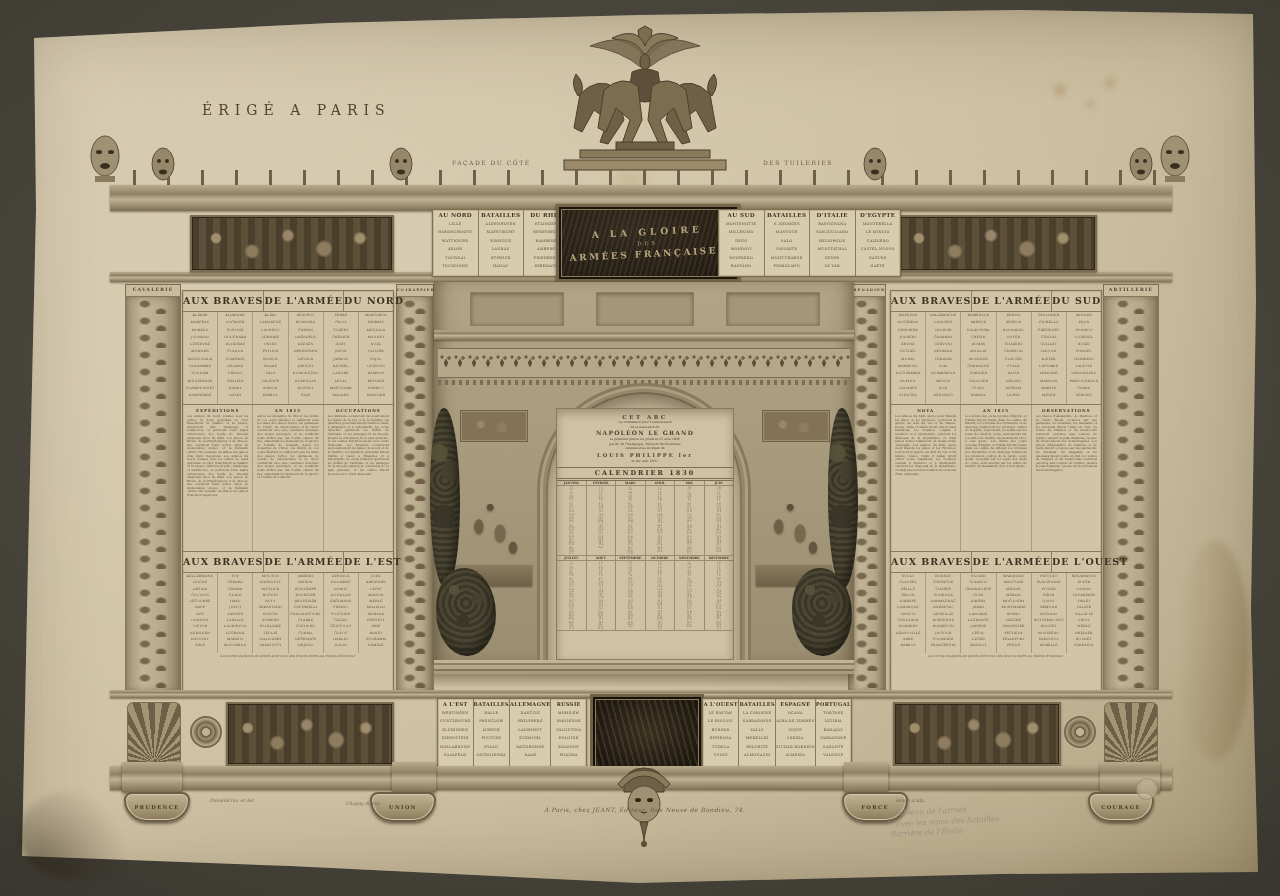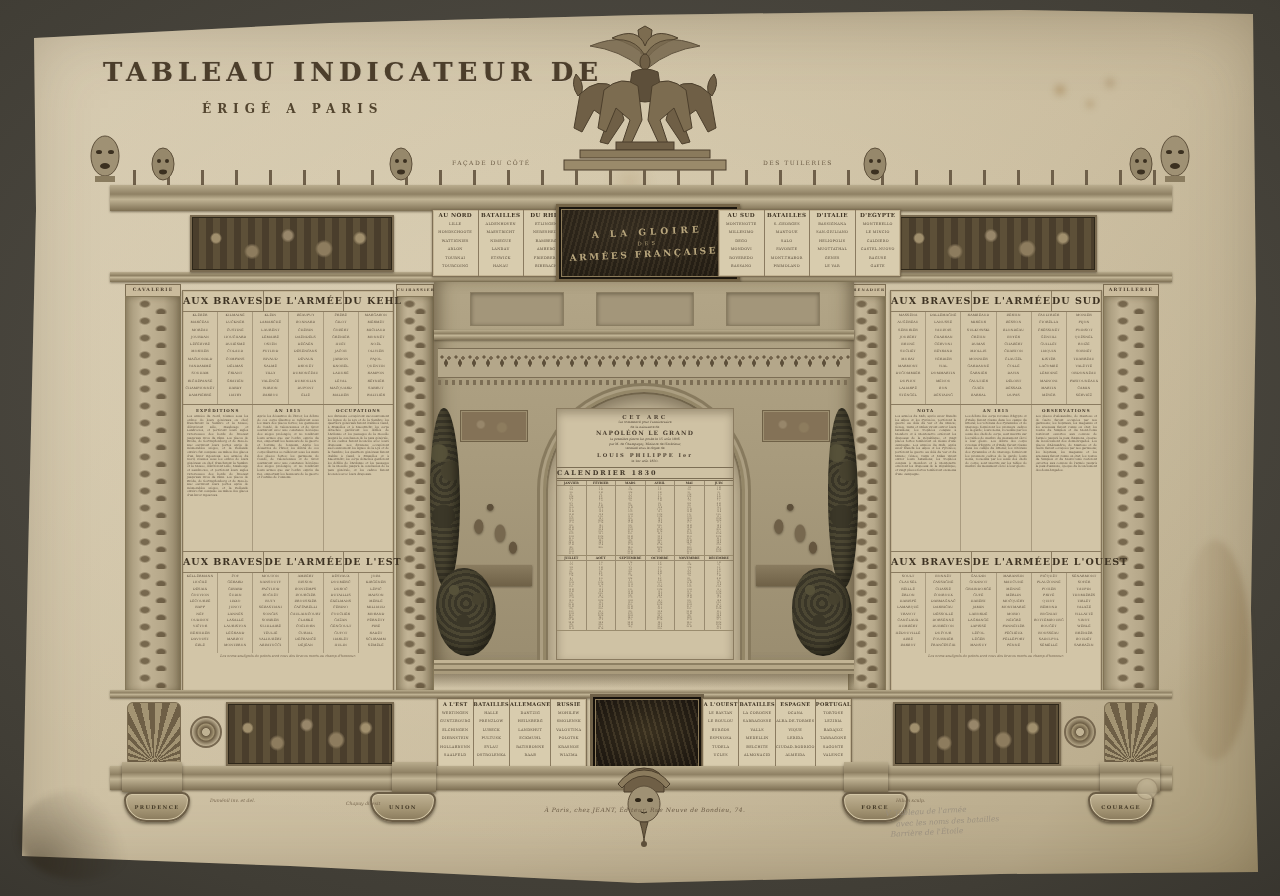--- a/index.html
+++ b/index.html
@@ -13,21 +13,21 @@
     background:
       radial-gradient(95% 80% at 45% 40%, rgba(255,250,230,.20), rgba(0,0,0,0) 70%),
       linear-gradient(128deg, #d6cab0 0%, #cfc2a5 35%, #c9bb9d 60%, #bcae8f 85%, #a2936f 100%);
   }
   #paper::after{content:"";position:absolute;inset:0;pointer-events:none;
     box-shadow:inset 0 0 90px rgba(70,55,30,.45), inset 0 0 18px rgba(60,45,25,.35);}
   .stain{position:absolute;border-radius:50%;filter:blur(3px);pointer-events:none;}
   
   .title-main{font-weight:bold;font-size:26px;letter-spacing:5px;color:#4c3e2b;
     text-shadow:0 1px 0 rgba(255,255,255,.22), 0 0 1px rgba(60,45,25,.5);white-space:nowrap;}
-  .title-sub{font-weight:bold;font-size:12px;letter-spacing:6px;color:#53452f;white-space:nowrap;}
+  .title-sub{font-weight:normal;font-size:14px;letter-spacing:6px;color:#53452f;white-space:nowrap;}
   .facade-label{font-size:6px;letter-spacing:1.5px;color:#6a5a43;white-space:nowrap;}
   
   .molding{background:linear-gradient(180deg,#b9ac8d 0%,#8f8164 35%,#c0b394 55%,#7e7054 100%);
     box-shadow:0 1px 2px rgba(50,40,22,.5);}
   .spikes{background:repeating-linear-gradient(90deg, rgba(0,0,0,0) 0 13px, #6f604a 13px 16px, rgba(0,0,0,0) 16px 34px);}
   .relief{background:
      radial-gradient(circle at 12% 40%, #a08f6d 4px, rgba(0,0,0,0) 6px),
      radial-gradient(circle at 30% 65%, #8d7c5e 5px, rgba(0,0,0,0) 8px),
      radial-gradient(circle at 48% 35%, #97866a 4px, rgba(0,0,0,0) 7px),
      radial-gradient(circle at 66% 60%, #8d7c5e 6px, rgba(0,0,0,0) 9px),
@@ -95,21 +95,21 @@
     background-size:14px 24px;border-top:1px solid #7c6e55;border-bottom:1px solid #7c6e55;}
   .dentils{background:repeating-linear-gradient(90deg,#7c6e55 0 3px, rgba(0,0,0,0) 3px 7px);}
   #arch-opening{border-radius:100px 100px 0 0;background:#c9bc9e;
     box-shadow:0 0 0 3px #948768, 0 0 0 6px #ab9e81, 0 0 0 9px #877a5e, inset 0 10px 18px rgba(55,44,26,.5), inset 0 0 0 2px #9b8e70;}
   #inner-wall{background:#cfc2a4;border:1px solid #8a7b60;box-shadow:inset 0 4px 10px rgba(60,48,28,.35);}
   .insc{text-align:center;color:#4e4233;white-space:nowrap;}
   .insc-arc{font-size:5.5px;letter-spacing:2.5px;font-weight:bold;}
   .insc-s{font-size:3.1px;line-height:4.6px;}
   .insc-nap{font-size:6px;font-weight:bold;letter-spacing:1.2px;line-height:8px;}
   .insc-lp{font-size:5.2px;font-weight:bold;letter-spacing:2px;line-height:8px;}
-  .cal-title{font-size:6.5px;font-weight:bold;letter-spacing:2px;color:#43382a;
+  .cal-title{font-size:6.5px;font-weight:bold;letter-spacing:2px;text-align:center;color:#43382a;
     border-top:1px solid #7c6e55;border-bottom:3px double #7c6e55;line-height:10px;}
   .cal-block{display:flex;border-bottom:1px solid #9a8c6e;}
   .cal-col{flex:1;border-left:.5px solid rgba(110,95,70,.55);}
   .cal-col:first-child{border-left:none;}
   .cal-m{font-size:3px;font-weight:bold;text-align:center;color:#43382a;line-height:4.6px;border-bottom:.5px solid rgba(110,95,70,.55);white-space:nowrap;}
   .cal-days div{font-size:2.05px;line-height:2.2px;text-align:center;color:#5a4c3b;white-space:nowrap;}
   .tree{border-radius:46% 54% 48% 52%;
     background:
       radial-gradient(circle at 30% 25%, #565139 6%, rgba(0,0,0,0) 7%),
       radial-gradient(circle at 70% 35%, #47422f 8%, rgba(0,0,0,0) 9%),
@@ -149,21 +149,20 @@
 <div id="stage">
 
   <div id="paper"></div>
 
   <div class="stain abs" style="left:1030px;top:62px;width:100px;height:70px;background:radial-gradient(circle at 30% 40%, rgba(140,95,35,.30) 4%, rgba(0,0,0,0) 9%),radial-gradient(circle at 60% 60%, rgba(140,95,35,.25) 3%, rgba(0,0,0,0) 8%),radial-gradient(circle at 80% 30%, rgba(120,80,30,.22) 3%, rgba(0,0,0,0) 7%);"></div>
   <div class="stain abs" style="left:920px;top:590px;width:70px;height:60px;background:radial-gradient(circle, rgba(150,110,40,.22), rgba(0,0,0,0) 70%);"></div>
   <div class="stain abs" style="left:1180px;top:540px;width:70px;height:220px;background:linear-gradient(90deg, rgba(0,0,0,0), rgba(100,70,30,.25));"></div>
   <div class="stain abs" style="left:600px;top:165px;width:60px;height:34px;background:radial-gradient(circle, rgba(130,95,40,.15), rgba(0,0,0,0) 70%);"></div>
   <div class="stain abs" style="left:18px;top:790px;width:120px;height:90px;background:radial-gradient(circle at 20% 80%, rgba(40,30,15,.4), rgba(0,0,0,0) 70%);"></div>
 
-  <div class="abs title-main" style="left:103px;top:57px;">TABLEAU INDICATEUR DE</div>
   <div class="abs title-sub" style="left:202px;top:102px;">ÉRIGÉ A PARIS</div>
   <div class="abs facade-label" style="left:452px;top:159px;">FAÇADE DU CÔTÉ</div>
   <div class="abs facade-label" style="left:763px;top:159px;">DES TUILERIES</div>
 
   <div class="abs" style="left:520px;top:24px;width:250px;height:156px;">
     <svg width="250" height="156" viewBox="0 0 250 156">
       <g fill="#6f5f46" stroke="#4c3f2c" stroke-width="1">
         <path d="M118 6 L125 2 L132 6 L129 30 L121 30 Z" fill="#7c6c50"></path>
         <path d="M92 14 Q118 2 125 22 Q132 2 158 14 Q138 20 127 34 Q115 20 92 14 Z" fill="#8a7a5c"></path>
         <path d="M70 22 Q110 6 124 30 L126 30 Q140 6 180 22 Q150 26 128 44 L122 44 Q100 26 70 22 Z" fill="#77684e" opacity=".85"></path>
@@ -348,21 +347,21 @@
   <div class="abs pilaster" style="left:396px;top:296px;width:36px;height:394px;"></div>
   <div class="abs pilaster-label" style="left:848px;top:284px;width:36px;height:11px;font-size:3.6px;">GRENADIER</div>
   <div class="abs pilaster" style="left:848px;top:296px;width:36px;height:394px;"></div>
   <div class="abs pilaster-label" style="left:1103px;top:284px;width:54px;height:11px;">ARTILLERIE</div>
   <div class="abs pilaster" style="left:1103px;top:296px;width:54px;height:394px;"></div>
 
   <div class="abs panel-block" style="left:182px;top:290px;width:210px;height:400px;">
     <div class="phead">
       <div>AUX BRAVES</div>
       <div>DE L'ARMÉE</div>
-      <div>DU KEHL</div>
+      <div>DU NORD</div>
     </div>
     <div class="ngrid tall" style="height:92px;">
         <div class="ncol">
           <span>KLEBER</span>
           <span>MARCEAU</span>
           <span>MOREAU</span>
           <span>JOURDAN</span>
           <span>LEFEBVRE</span>
           <span>MORTIER</span>
           <span>MACDONALD</span>

